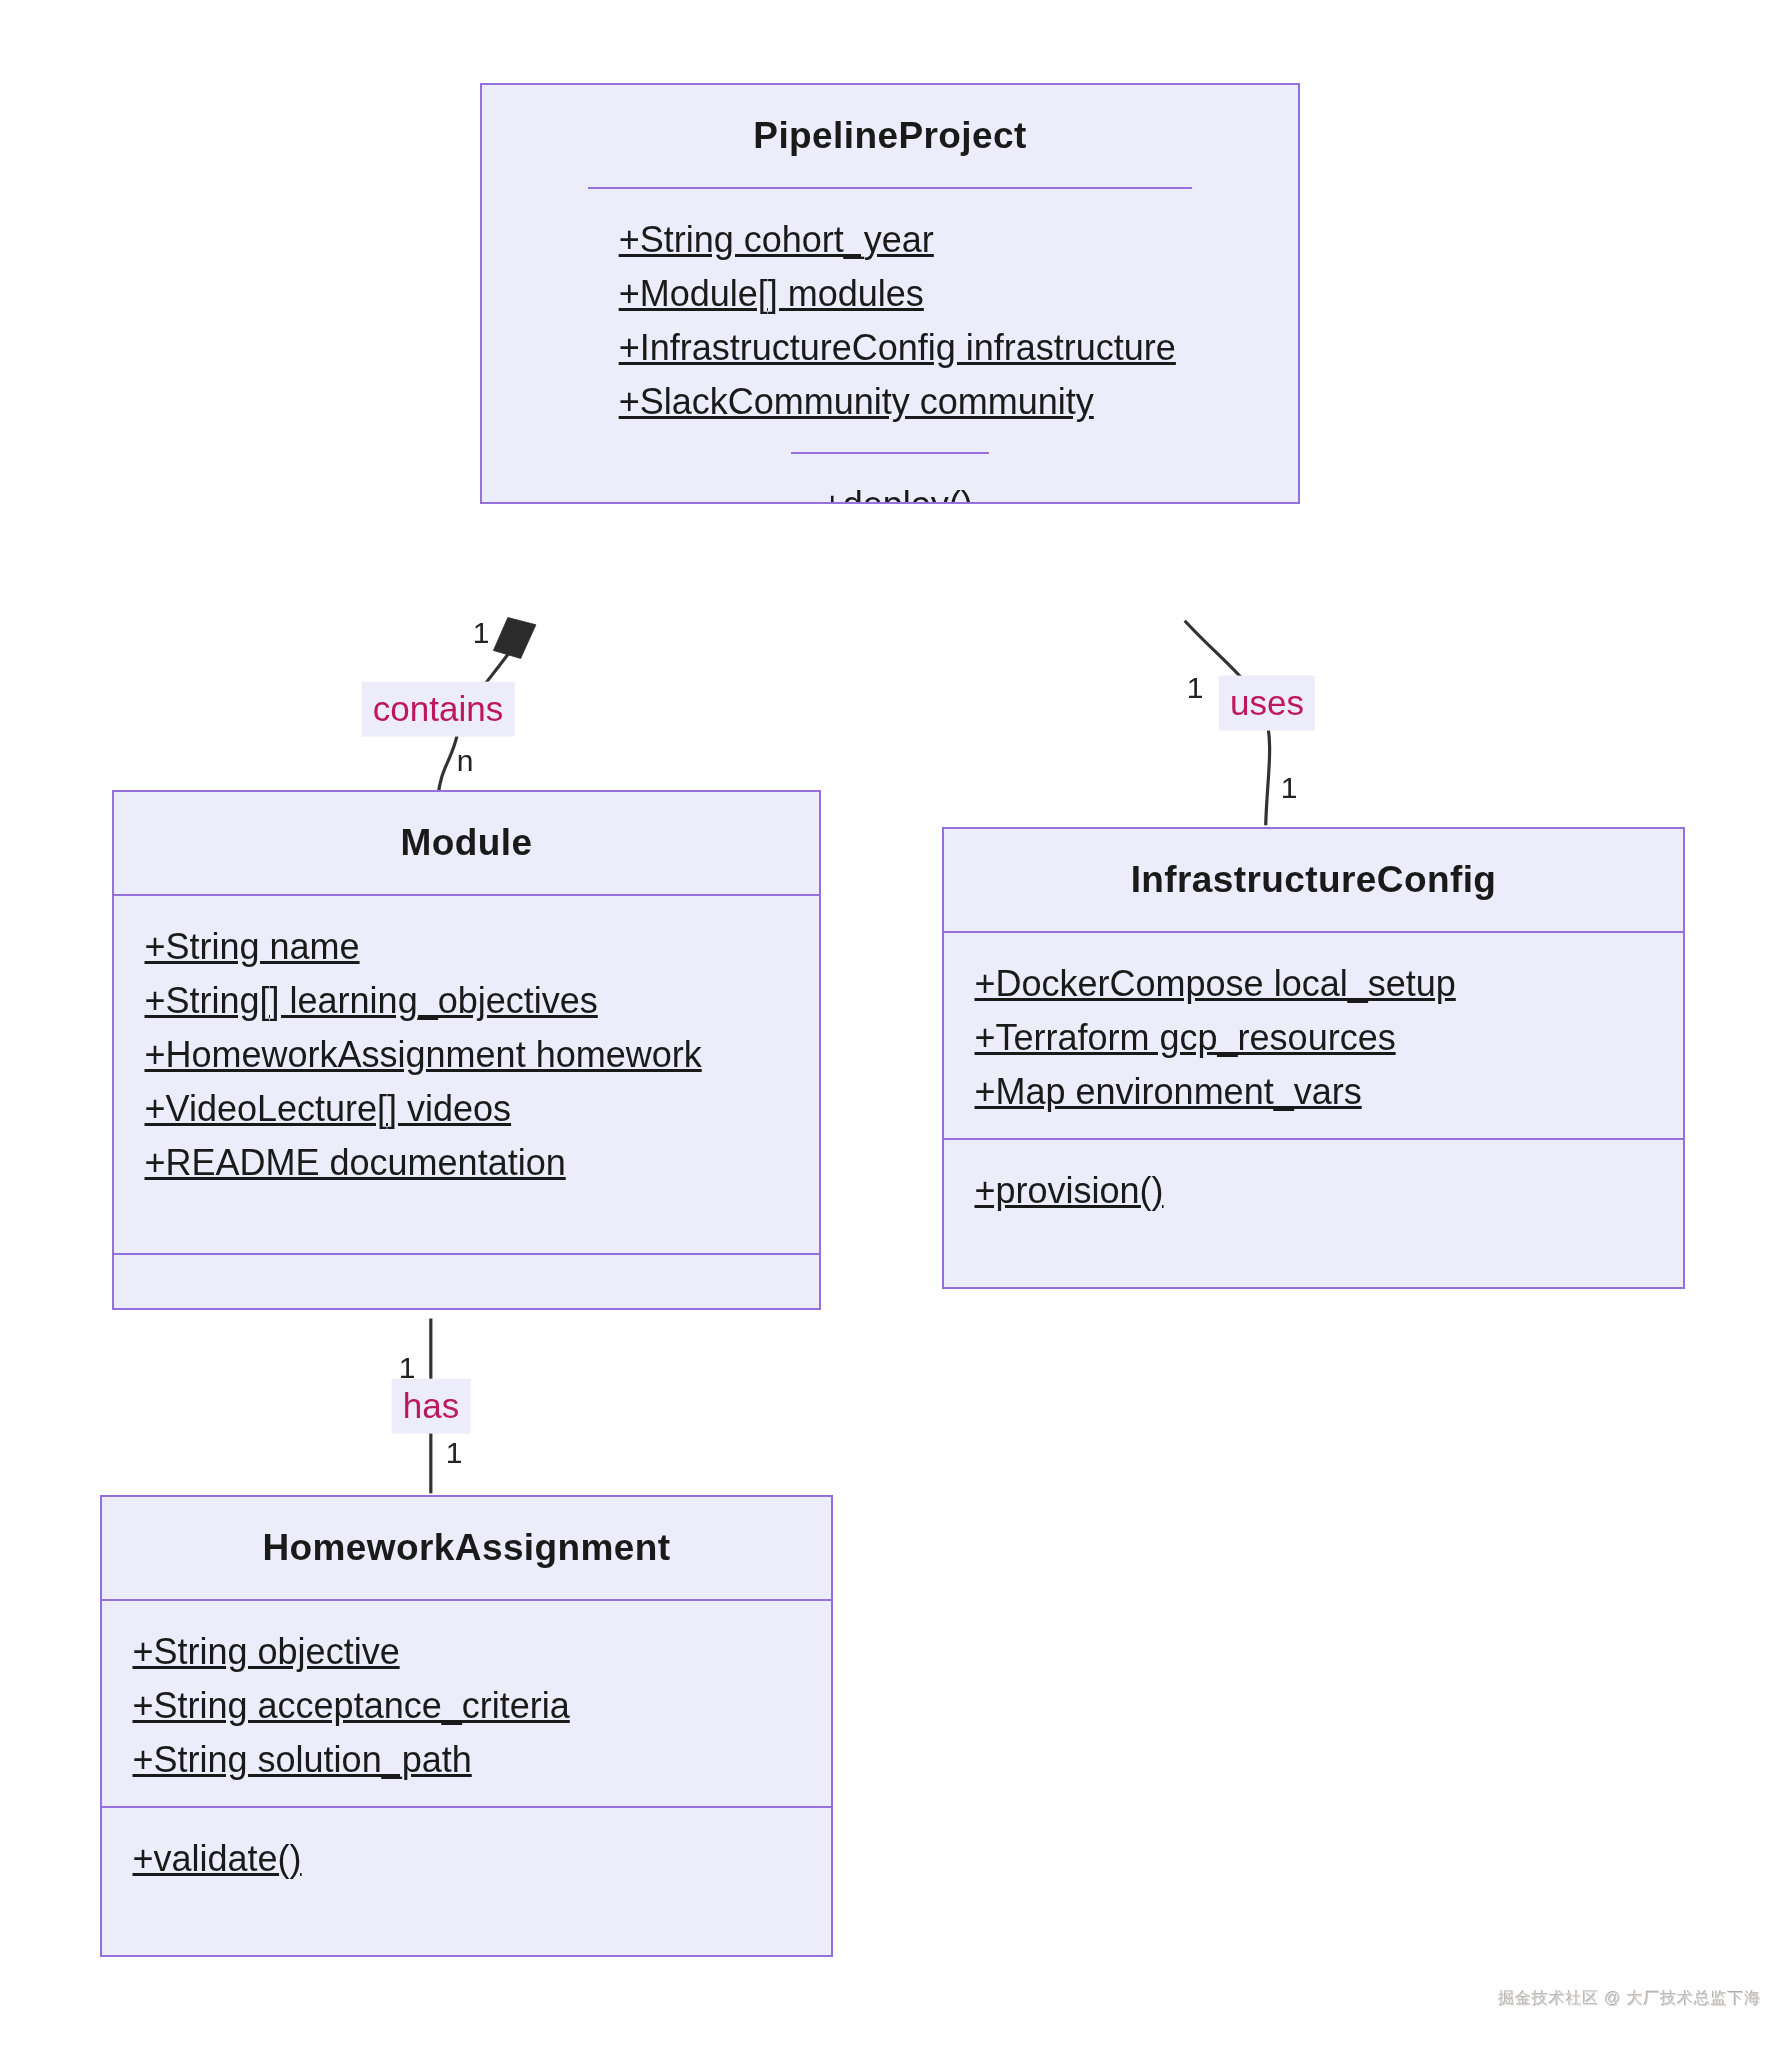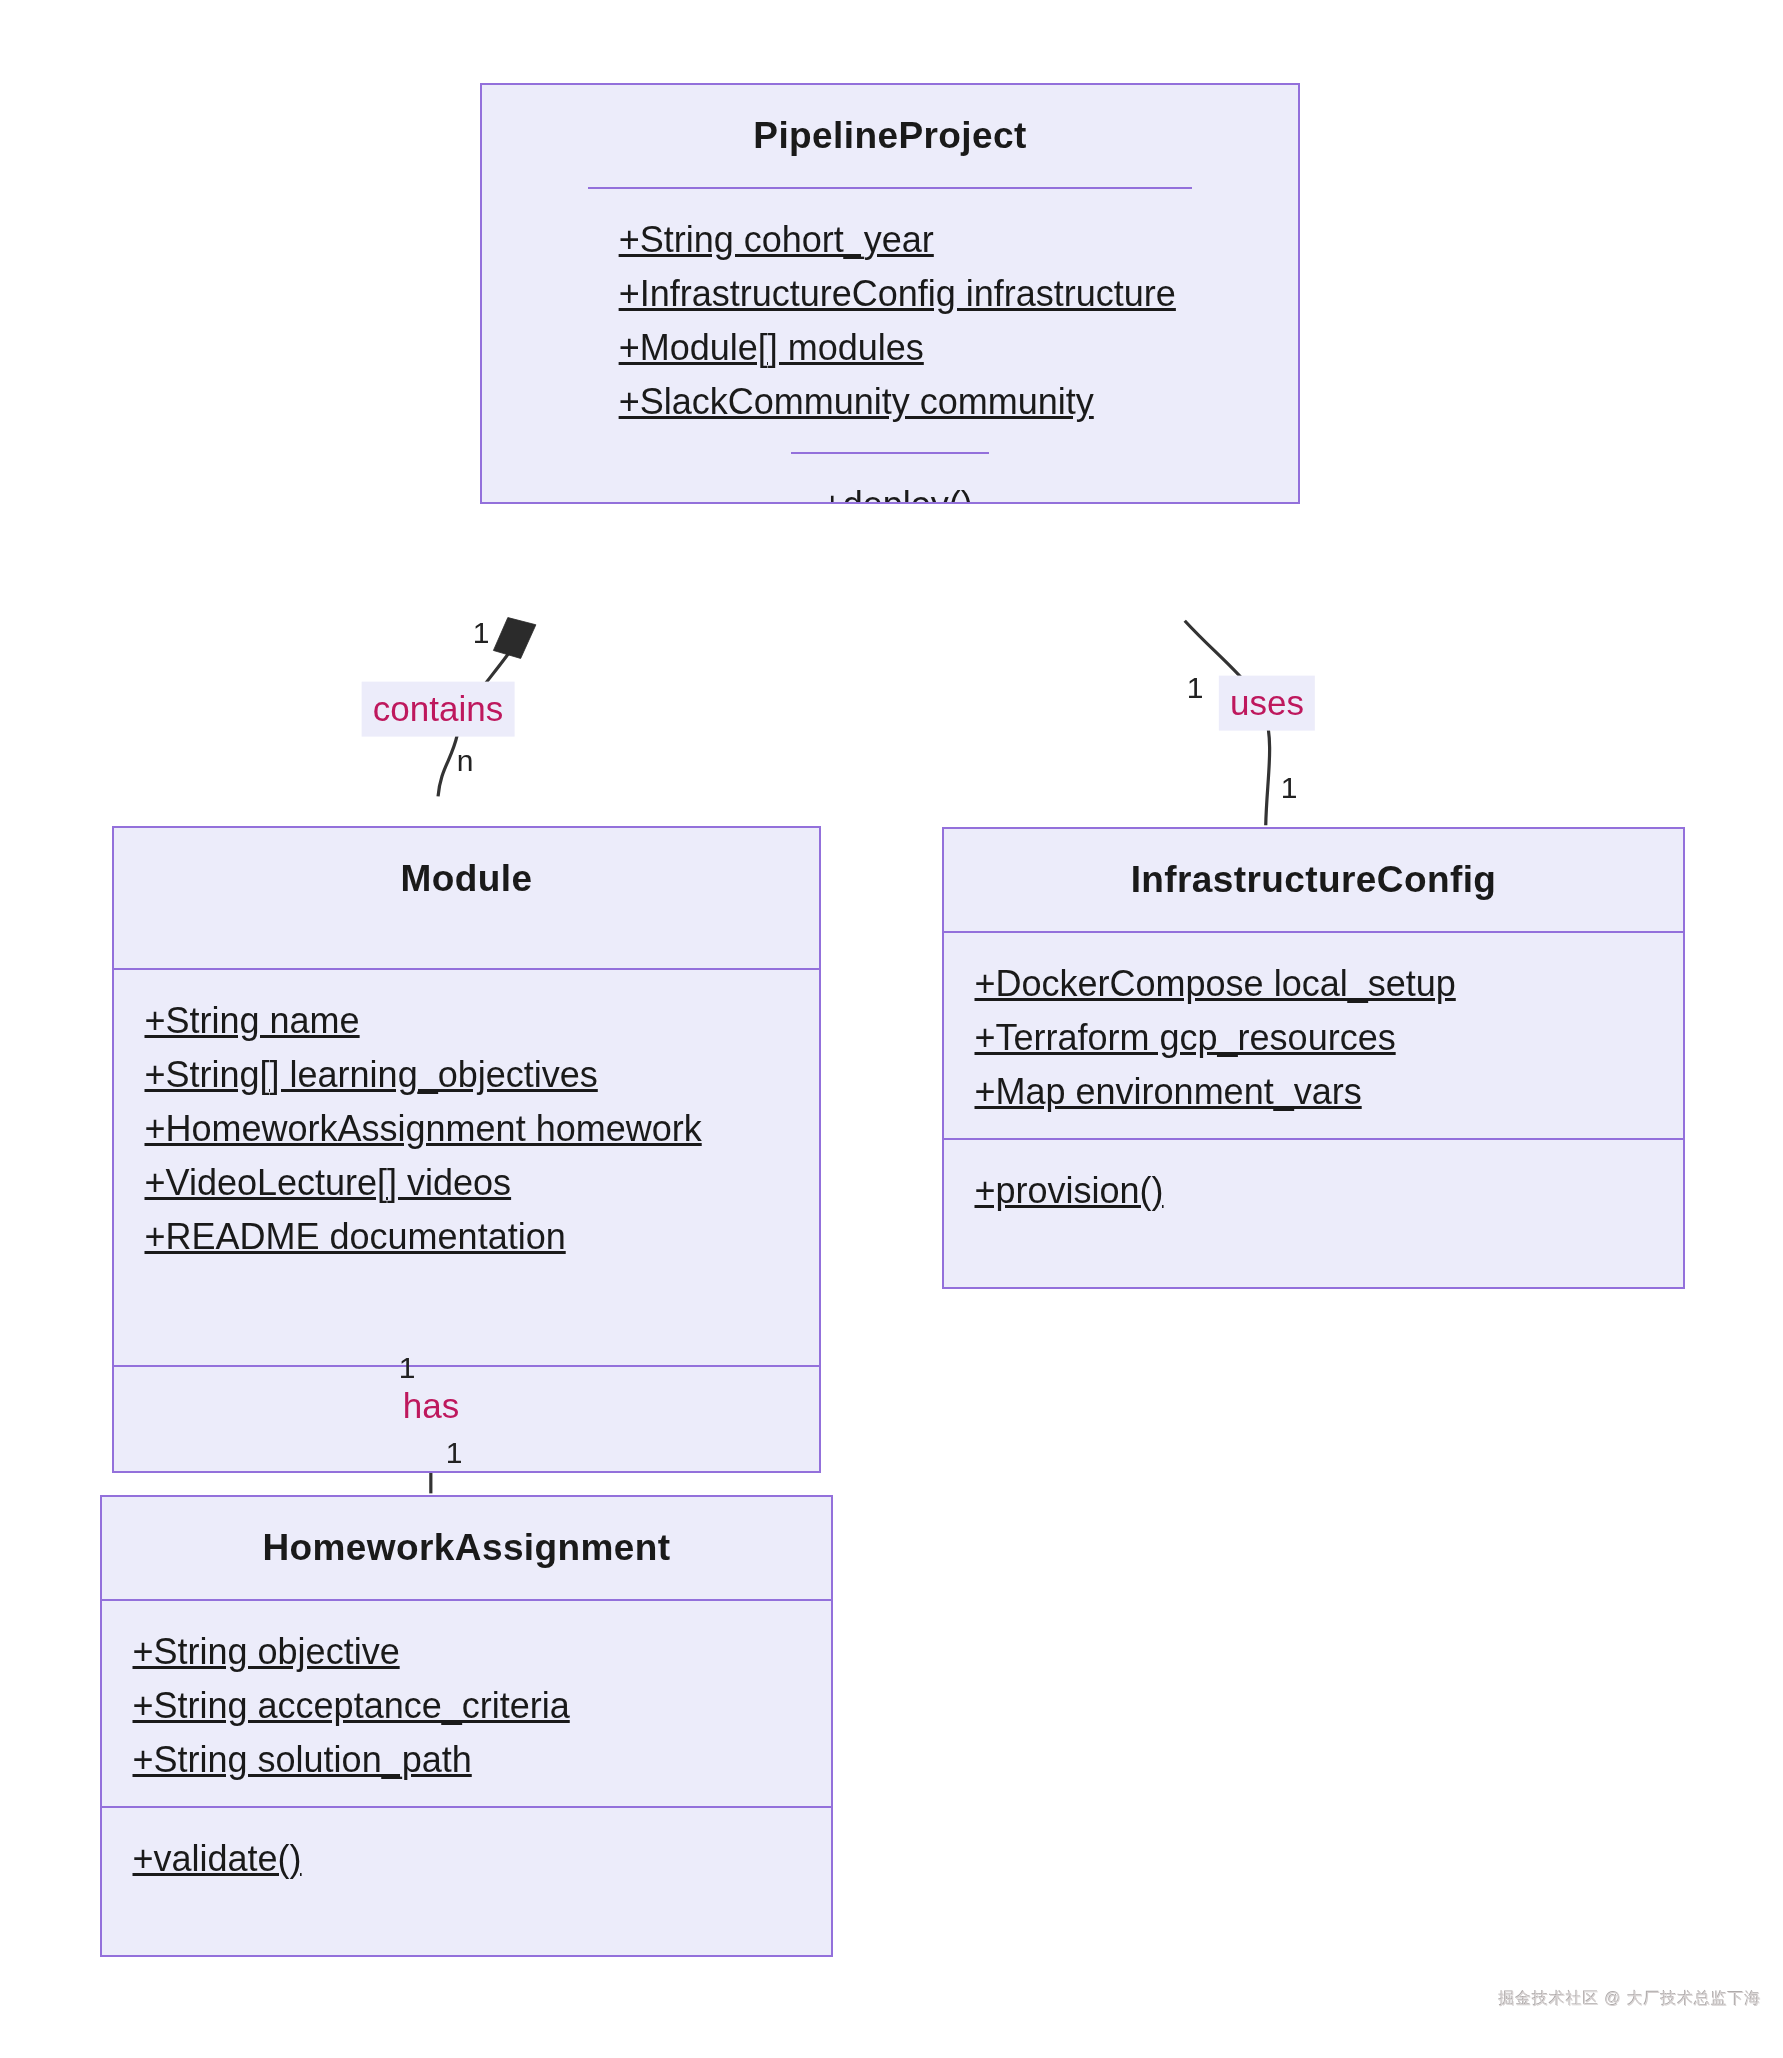--- a/index.html
+++ b/index.html
@@ -65,30 +65,30 @@
 
     <path d="M 1477 774 C 1521 822, 1562 849, 1577 891 C 1589 926, 1579 975, 1578 1029" fill="none" stroke="#333333" stroke-width="4"></path>
 
     <path d="M 537 1644 L 537 1862" fill="none" stroke="#333333" stroke-width="4"></path>
   </svg>
 
   <div class="uml-class" style="left:480px;top:83px;width:820px;height:421px;align-items:center;">
     <div class="uml-title">PipelineProject</div>
     <div class="uml-attrs" style="flex:0 0 265px;">
         <div class="member">+String cohort_year</div>
+        <div class="member">+Module[] modules</div>
         <div class="member">+InfrastructureConfig infrastructure</div>
-        <div class="member">+Module[] modules</div>
         <div class="member">+SlackCommunity community</div>
       </div>
     <div class="uml-methods" style="flex:1 1 auto;">
         <div class="member">+deploy()</div>
       </div>
   </div>
 
-  <div class="uml-class" style="left:112px;top:826px;width:709px;height:647px;gap:38px;">
+  <div class="uml-class" style="left:112px;top:790px;width:709px;height:520px;">
     <div class="uml-title">Module</div>
     <div class="uml-attrs" style="flex:0 0 359px;">
         <div class="member">+String name</div>
         <div class="member">+String[] learning_objectives</div>
         <div class="member">+HomeworkAssignment homework</div>
         <div class="member">+VideoLecture[] videos</div>
         <div class="member">+README documentation</div>
       </div>
     <div class="uml-methods" style="flex:1 1 auto;"></div>
   </div>

